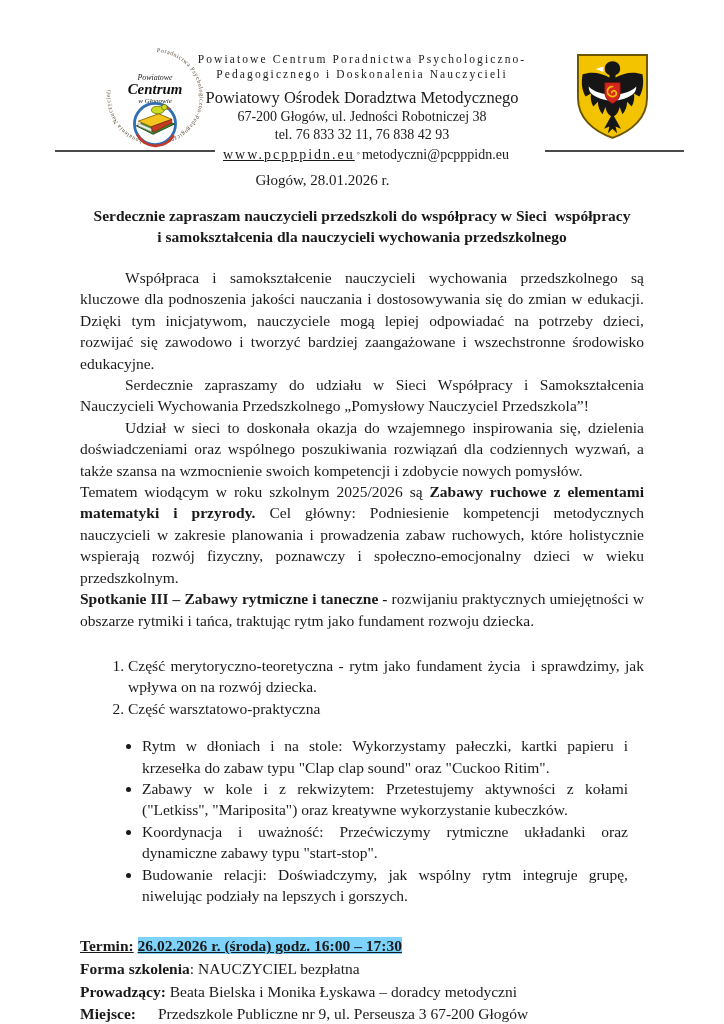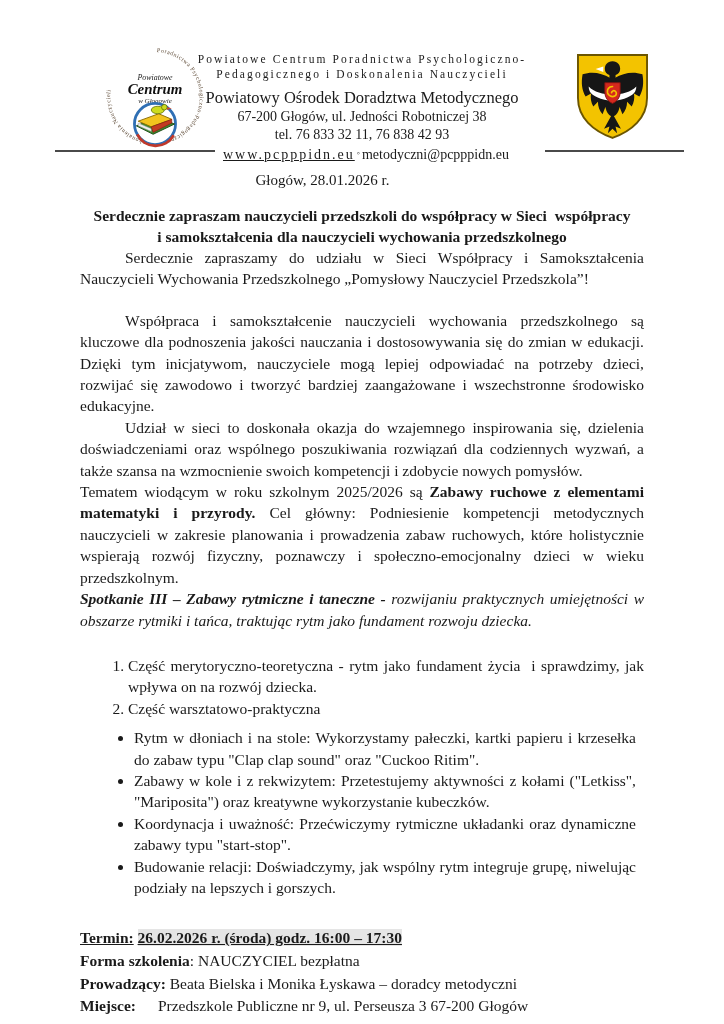--- a/index.html
+++ b/index.html
@@ -24,27 +24,27 @@
   .rule-right { left:545px; width:139px; }
   
   .date-row { text-align:center; padding-right:79px; margin-top:12px; font-size:15px; line-height:20px; }
   .content  { margin:0 80px; font-size:15.5px; line-height:21.4px; text-align:justify; }
   .title { font-size:15.5px; font-weight:bold; text-align:center; margin:15px 0 0 0; line-height:21px; }
   .tline { display:block; }
   .content p { margin:0; }
   .indent { text-indent:45px; }
   .mt20 { margin-top:20px !important; }
   .theme   { margin-top:21px; }
-  .meeting { margin-top:20px;font-style:italic; }
+  .meeting { margin-top:20px; }
   ol.agenda { margin:24px 0 0 0; padding-left:48px; }
-  ul.agenda { margin:8px; padding-left:46px;font-family:Liberation Serif, serif; }
+  ul.agenda { margin:16px; padding-left:46px;font-family:Liberation Serif, serif; }
   .agenda li { text-align:justify; margin:0; }
   .details { margin-top:29px; line-height:22.6px; }
   .u  { text-decoration:underline; }
-  .hl { background:#e5e5e5; }
+  .hl { background:#7dd3fc; }
   .miejsce-val { padding-left:22px; }
 </style>
 </head>
 <body>
 
 <div class="page">
 
   <header class="letterhead">
 
     <svg class="logo" viewBox="0 0 120 112">
@@ -104,22 +104,22 @@
     <span>Głogów, 28.01.2026 r.</span>
   </div>
 
   <div class="content">
 
     <h1 class="title">
       <span class="tline">Serdecznie zapraszam nauczycieli przedszkoli do współpracy w Sieci&nbsp; współpracy</span>
       <span class="tline">i samokształcenia dla nauczycieli wychowania przedszkolnego</span>
     </h1>
 
+    <p class="indent mt20">Współpraca i samokształcenie nauczycieli wychowania przedszkolnego są kluczowe dla podnoszenia jakości nauczania i dostosowywania się do zmian w edukacji. Dzięki tym inicjatywom, nauczyciele mogą lepiej odpowiadać na potrzeby dzieci, rozwijać się zawodowo i tworzyć bardziej zaangażowane i wszechstronne środowisko edukacyjne.</p>
     <p class="indent">Serdecznie zapraszamy do udziału w Sieci Współpracy i Samokształcenia Nauczycieli Wychowania Przedszkolnego „Pomysłowy Nauczyciel Przedszkola”!</p>
-    <p class="indent mt20">Współpraca i samokształcenie nauczycieli wychowania przedszkolnego są kluczowe dla podnoszenia jakości nauczania i dostosowywania się do zmian w edukacji. Dzięki tym inicjatywom, nauczyciele mogą lepiej odpowiadać na potrzeby dzieci, rozwijać się zawodowo i tworzyć bardziej zaangażowane i wszechstronne środowisko edukacyjne.</p>
     <p class="indent">Udział w sieci to doskonała okazja do wzajemnego inspirowania się, dzielenia doświadczeniami oraz wspólnego poszukiwania rozwiązań dla codziennych wyzwań, a także szansa na wzmocnienie swoich kompetencji i zdobycie nowych pomysłów.</p>
 
     <p class="theme"><span>Tematem wiodącym w roku szkolnym 2025/2026 są </span><strong>Zabawy ruchowe z elementami matematyki i przyrody.</strong><span> Cel główny: Podniesienie kompetencji metodycznych nauczycieli w zakresie planowania i prowadzenia zabaw ruchowych, które holistycznie wspierają rozwój fizyczny, poznawczy i społeczno-emocjonalny dzieci w wieku przedszkolnym.</span></p>
 
     <p class="meeting"><strong>Spotkanie III – Zabawy rytmiczne i taneczne -</strong><span> rozwijaniu praktycznych umiejętności w obszarze rytmiki i tańca, traktując rytm jako fundament rozwoju dziecka.</span></p>
 
     <ol class="agenda">
       <li>Część merytoryczno-teoretyczna - rytm jako fundament życia&nbsp; i sprawdzimy, jak wpływa on na rozwój dziecka.</li>
       <li>Część warsztatowo-praktyczna</li>
     </ol>

